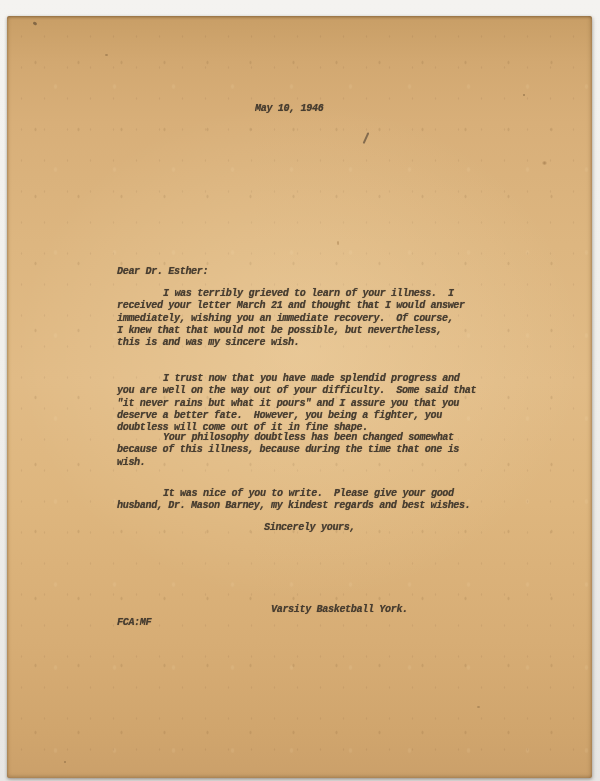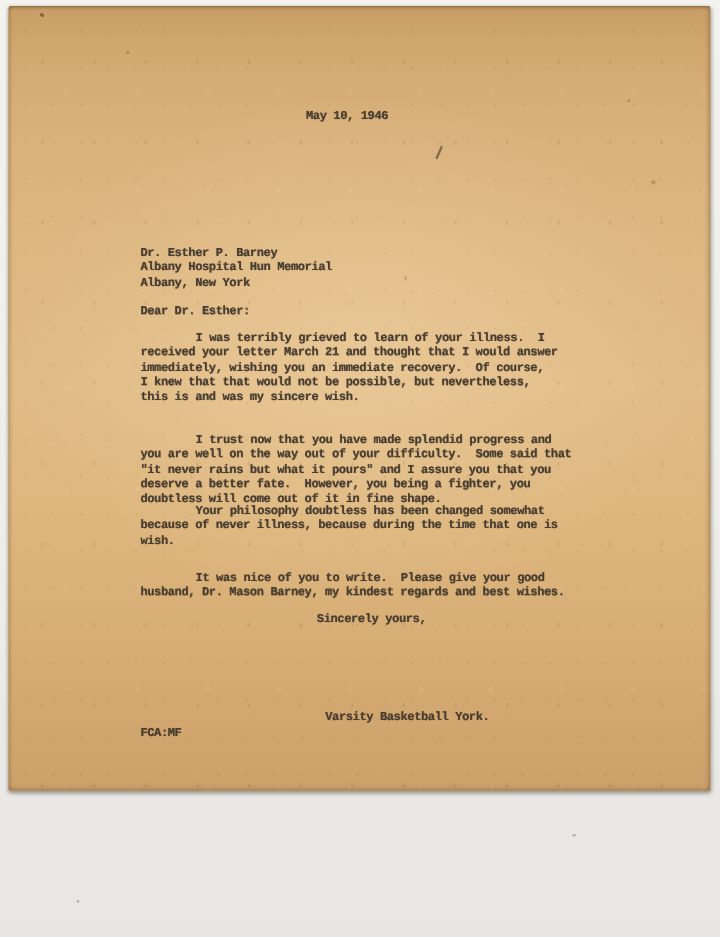--- a/index.html
+++ b/index.html
@@ -8,40 +8,41 @@
     overflow: hidden;
     font-family: "Liberation Mono", "DejaVu Sans Mono", monospace;
   }
   .scan {
     position: relative;
     width: 600px; height: 781px;
     background: linear-gradient(180deg, #f4f3f0 0%, #efeeeb 55%, #e7e6e4 100%);
   }
   .paper {
     position: absolute;
-    left: 7px; top: 5px;
-    width: 585px; height: 654px;
+    left: 7px; top: 16px;
+    width: 585px; height: 762px;
     border-radius: 2px;
     background-color: #dcb37d;
     background-image:
       radial-gradient(rgba(118, 84, 46, 0.16) 0.7px, transparent 1.4px),
       radial-gradient(rgba(96, 66, 36, 0.10) 0.5px, transparent 1.1px),
       radial-gradient(rgba(255, 236, 196, 0.10) 1px, transparent 2.2px),
       linear-gradient(180deg,
         #c89e66 0%, #d2a871 6%, #d8af79 14%, #ddb680 30%,
         #e1bb86 48%, #deb67e 64%, #d7ad75 82%, #d0a56d 94%, #cba06a 100%);
     background-size: 43px 67px, 23px 31px, 59px 83px, 100% 100%;
     background-position: 7px 13px, 3px 5px, 19px 29px, 0 0;
     box-shadow:
       0 1px 3px rgba(60, 50, 35, 0.35),
       1px 2px 4px rgba(60, 50, 35, 0.18),
       inset 0 2px 3px -1px rgba(105, 75, 40, 0.55),
       inset 0 -2px 4px -1px rgba(110, 80, 45, 0.35),
       inset 2px 0 4px -2px rgba(110, 80, 45, 0.35),
       inset -2px 0 5px -2px rgba(105, 75, 40, 0.45);
+    font-style: italic;
   }
   .paper::before {
     content: "";
     position: absolute; inset: 0;
     border-radius: 2px;
     background: radial-gradient(ellipse 62% 42% at 50% 44%,
       rgba(255, 235, 195, 0.28), rgba(255, 235, 195, 0) 78%);
     pointer-events: none;
   }
   .txt {
@@ -89,27 +90,26 @@
   }
 </style>
 </head>
 <body>
 
 <div class="scan">
   <div class="paper">
 
     <div class="txt date">May 10, 1946</div>
 
-    <div class="txt address"><div class="line">Dr. Esther P. Barney</div><div class="line">Albany Hospital Hun Memorial</div><div class="line">Albany, New York</div></div>
 
     <div class="txt salutation">Dear Dr. Esther:</div>
 
     <div class="txt para para1"><div class="line">I was terribly grieved to learn of your illness.  I</div><div class="line">received your letter March 21 and thought that I would answer</div><div class="line">immediately, wishing you an immediate recovery.  Of course,</div><div class="line">I knew that that would not be possible, but nevertheless,</div><div class="line">this is and was my sincere wish.</div></div>
     <div class="txt para para2"><div class="line">I trust now that you have made splendid progress and</div><div class="line">you are well on the way out of your difficulty.  Some said that</div><div class="line">"it never rains but what it pours" and I assure you that you</div><div class="line">deserve a better fate.  However, you being a fighter, you</div><div class="line">doubtless will come out of it in fine shape.</div></div>
-    <div class="txt para para3"><div class="line">Your philosophy doubtless has been changed somewhat</div><div class="line">because of never illness, because during the time that one is</div><div class="line">wish.</div></div>
+    <div class="txt para para3"><div class="line">Your philosophy doubtless has been changed somewhat</div><div class="line">because of this illness, because during the time that one is</div><div class="line">wish.</div></div>
     <div class="txt para para4"><div class="line">It was nice of you to write.  Please give your good</div><div class="line">husband, Dr. Mason Barney, my kindest regards and best wishes.</div></div>
 
     <div class="txt closing">Sincerely yours,</div>
 
     <div class="txt sig"><div class="line">Varsity Basketball York.</div></div>
 
     <div class="txt ref">FCA:MF</div>
 
     <div class="ink-stroke"></div>
     <div class="speck s1"></div>

